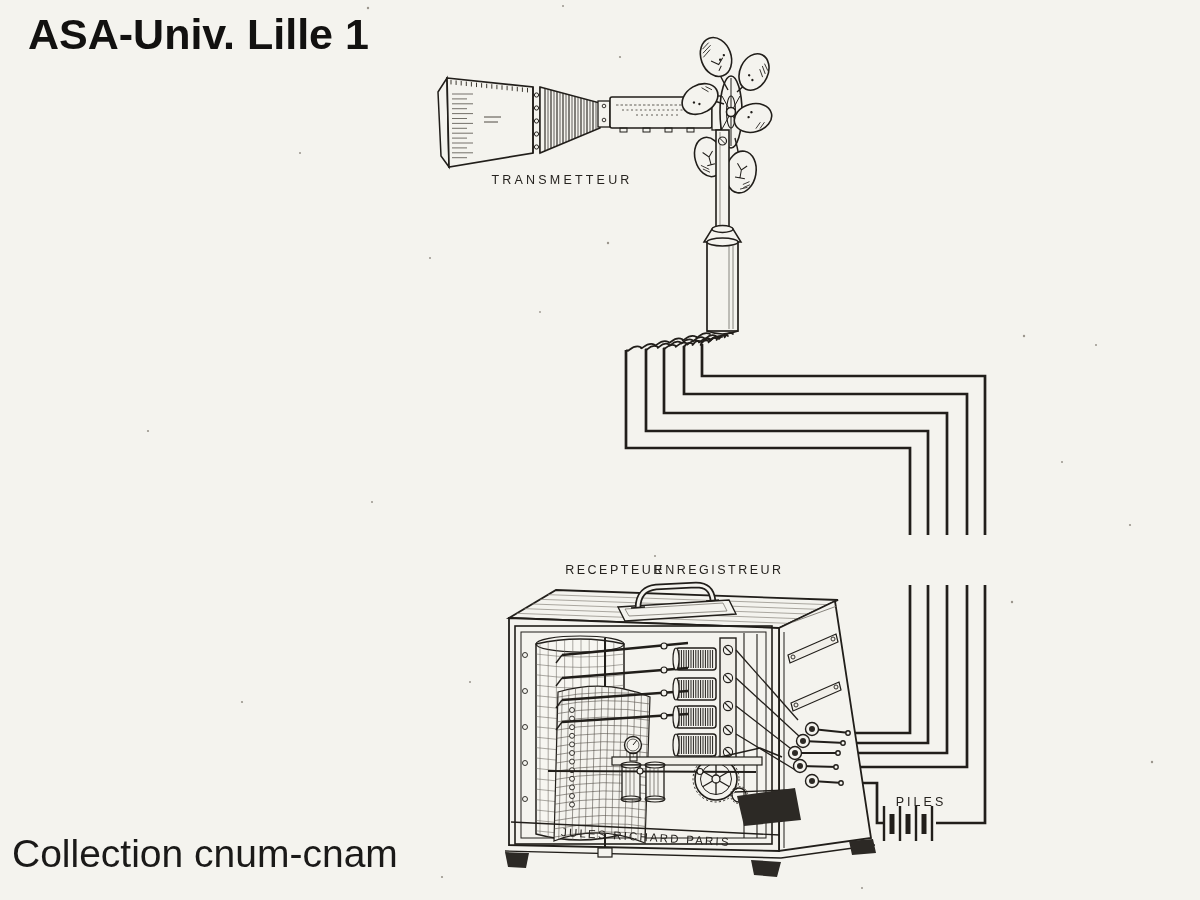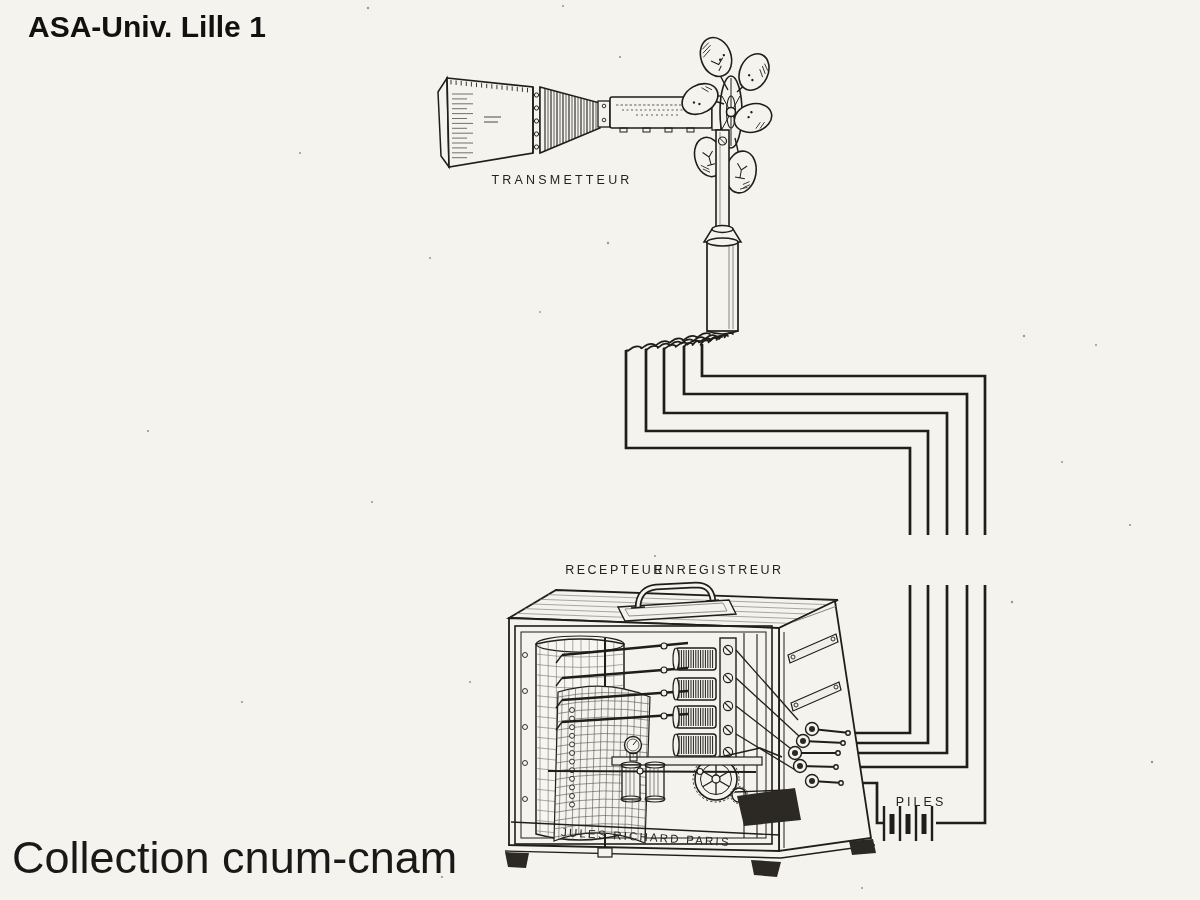--- a/index.html
+++ b/index.html
@@ -3,25 +3,25 @@
 <meta charset="utf-8">
 <style>
   html,body{margin:0;padding:0;background:#888;}
   .stage{
     position:relative;width:1200px;height:900px;overflow:hidden;
     background:#f4f3ee;
     font-family:"Liberation Sans",sans-serif;
   }
   .title{
     position:absolute;left:28px;top:10px;
-    font-size:30px;font-weight:bold;color:#121110;letter-spacing:0px;white-space:nowrap;
+    font-size:43px;font-weight:bold;color:#121110;letter-spacing:0px;white-space:nowrap;
   }
   .caption{
     position:absolute;left:12px;top:832px;
-    font-size:45px;font-weight:400;color:#1a1918;white-space:nowrap;
+    font-size:39px;font-weight:400;color:#1a1918;white-space:nowrap;
   }
   svg{position:absolute;left:0;top:0;}
   svg text{font-family:"Liberation Sans",sans-serif;fill:#26231f;}
 </style>
 </head>
 <body>
 
 <div class="stage">
 
   <div class="title">ASA-Univ. Lille 1</div>

